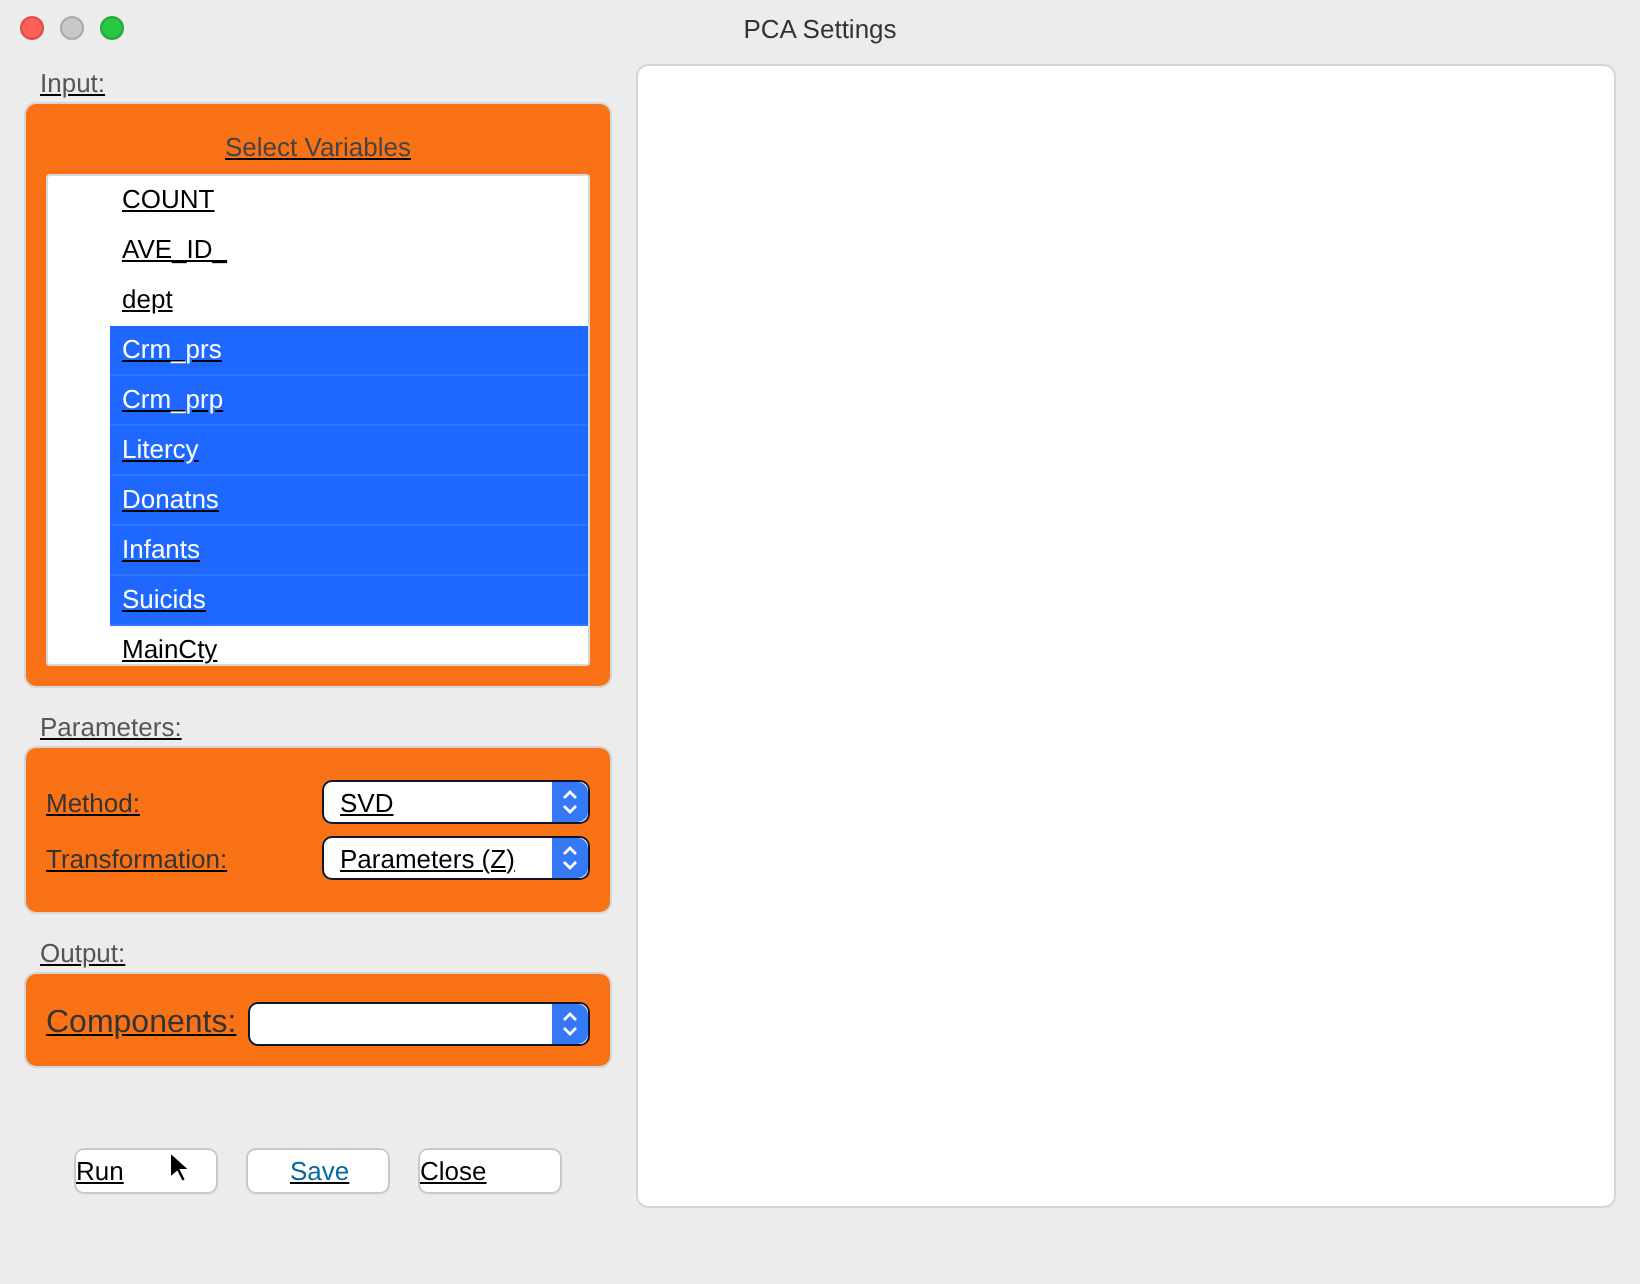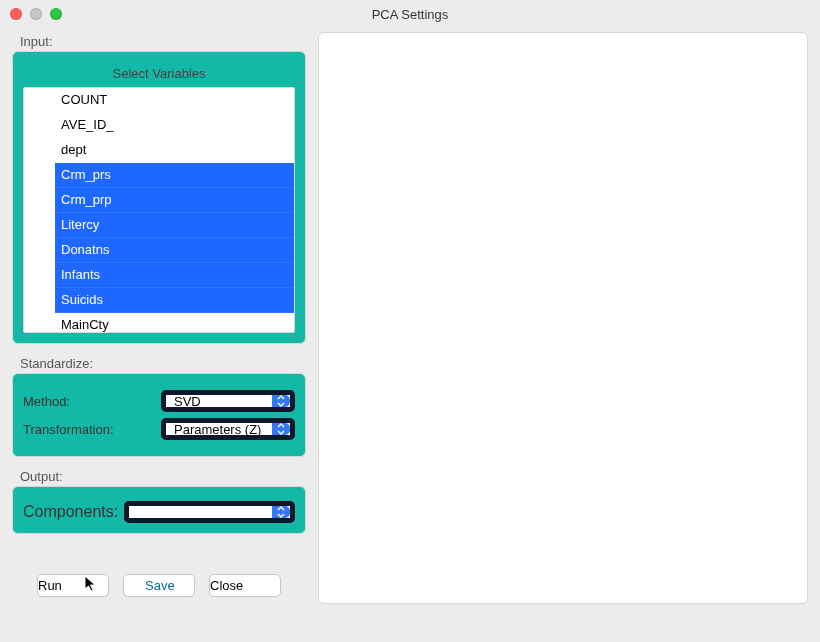--- a/index.html
+++ b/index.html
@@ -22,25 +22,25 @@
   .dot-close { background: #ff5f57; }
   .dot-min   { background: #c8c8c8; }
   .dot-max   { background: #28c840; }
   .title { flex: 1; text-align: center; font-size: 13px; color: #333; }
   .content {
     display: flex;
     height: calc(642px - 28px);
     padding: 4px 12px 12px 12px;
     gap: 12px;
   }
-  .left-col { width: 294px; display: flex; flex-direction: column; gap: 10px; }
+  .left-col { width: 294px; display: flex; flex-direction: column; gap: 10px; text-decoration: underline; }
   .right-col { flex: 1; }
   .section-label { font-size: 13px; color: #555; margin: 2px 0 2px 8px; }
   .panel {
-    background: #14b8a6;
+    background: #f97316;
     border: 1px solid #d6d6d6;
     border-radius: 6px;
     padding: 10px;
   }
   .var-header {
     text-align: center;
     font-size: 13px;
     color: #444;
     padding: 4px 0 6px 0;
   }
@@ -69,21 +69,21 @@
     display: flex;
     align-items: center;
     gap: 8px;
     margin: 6px 0;
   }
   .param-label { width: 130px; font-size: 13px; color: #333; }
   .select {
     flex: 1;
     position: relative;
     background: #fff;
-    border: 5px solid #0f172a;
+    border: 1px solid #0f172a;
     border-radius: 5px;
     height: 22px;
     display: flex;
     align-items: center;
     padding: 0 20px 0 8px;
     font-size: 13px;
     cursor: default;
   }
   .select .arrows {
     position: absolute;
@@ -167,21 +167,21 @@
             <div class="var-item selected">Litercy</div>
             <div class="var-item selected">Donatns</div>
             <div class="var-item selected">Infants</div>
             <div class="var-item selected">Suicids</div>
             <div class="var-item">MainCty</div>
           </div>
       </div>
     </div>
 
     <div>
-      <div class="section-label">Standardize:</div>
+      <div class="section-label">Parameters:</div>
       <div class="panel">
         <div class="param-row">
           <div class="param-label">Method:</div>
           <div class="select">
             <span>SVD</span>
             <span class="arrows">
               <svg width="8" height="12" viewBox="0 0 8 12">
                   <path d="M1 4 L4 1 L7 4" stroke="#fff" stroke-width="1.4" fill="none"></path>
                   <path d="M1 8 L4 11 L7 8" stroke="#fff" stroke-width="1.4" fill="none"></path>
                 </svg>

